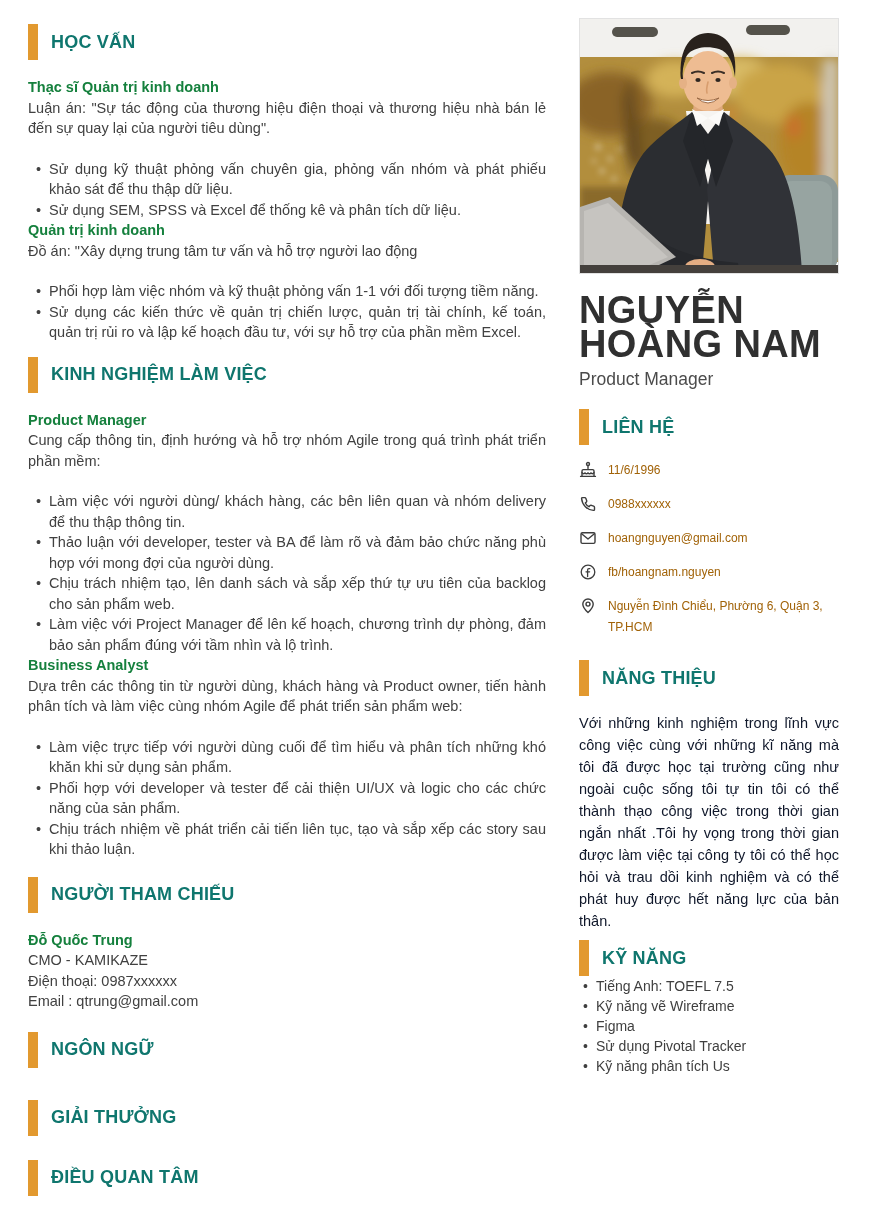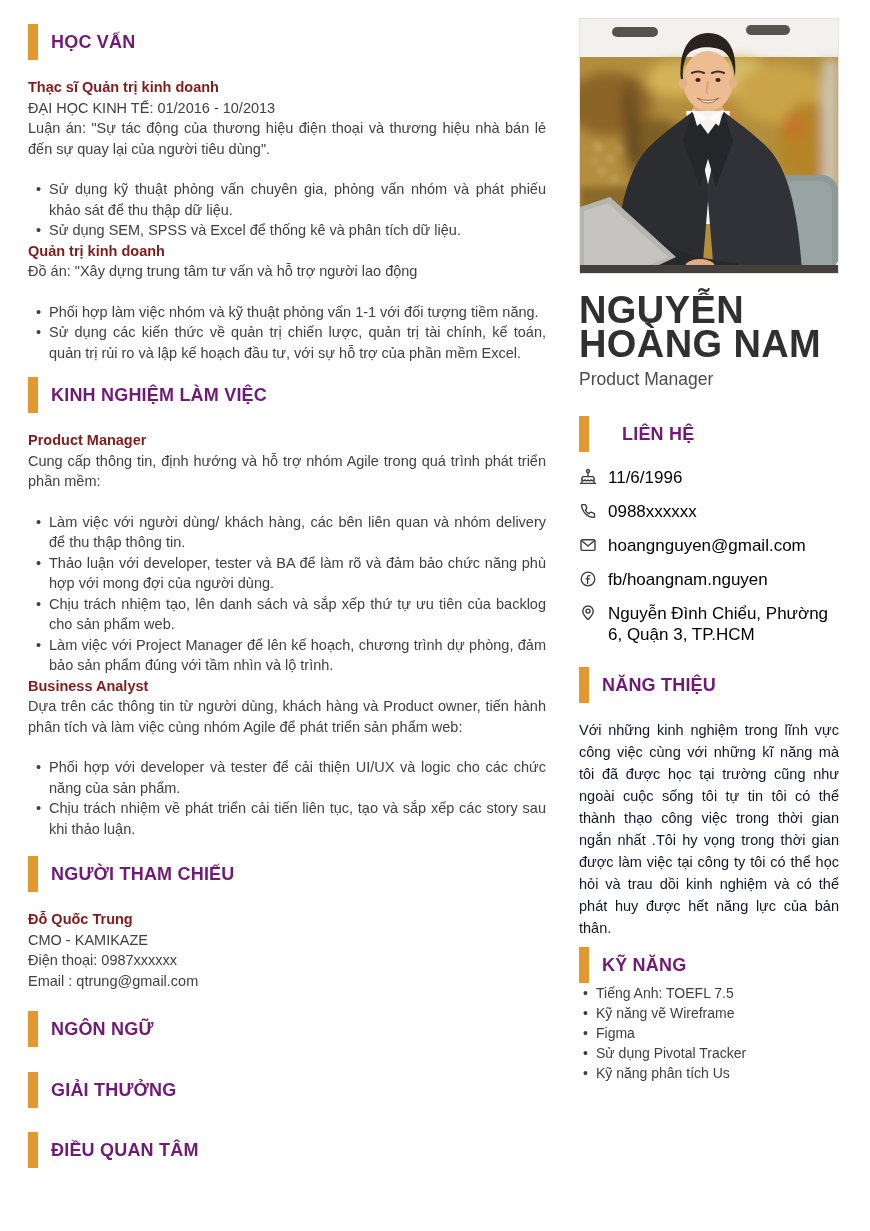--- a/index.html
+++ b/index.html
@@ -6,48 +6,48 @@
   html,body { background:#ffffff; }
   body { font-family:"Liberation Sans", sans-serif; }
   .page { width:870px; height:1231px; position:relative; background:#ffffff; overflow:hidden; color:#414141; }
 
   .col-left  { position:absolute; left:28px; top:24px; width:518px; }
   .col-right { position:absolute; left:579px; top:18px; width:260px; }
 
   
   .sec-head { display:flex; align-items:center; }
   .sec-head .bar { width:10px; height:36px; background:#E2992F; margin-right:13px; flex:none; }
-  .sec-head h2 { font-size:18px; font-weight:700; color:#701a75; letter-spacing:.2px; }
+  .sec-head h2 { font-size:18px; font-weight:700; color:#0f766e; letter-spacing:.2px; }
 
   .body-text { font-size:14.5px; line-height:20.5px; color:#414141; text-align:justify; }
-  .bold-line { font-weight:700; color:#7f1d1d; }
+  .bold-line { font-weight:700; color:#15803d; }
 
   ul.dots { list-style:none;margin-top:20px; }
   ul.dots li { position:relative; padding-left:21px; }
   ul.dots li::before { content:"•"; position:absolute; left:8px; top:0; color:#414141; }
 
   .mb17 { margin-bottom:17px; }
   .mt-exp { margin-top:14px; }
   .mt-ref { margin-top:17px; }
   .mt-lang { margin-top:20px; }
-  .mt-award { margin-top:25px; }
+  .mt-award { margin-top:32px; }
   .mt-int { margin-top:24px; }
 
   
   .photo { width:260px; height:256px; border:1px solid #e2e2e2; overflow:hidden; }
   .photo svg { display:block; }
   .name { margin-top:19px; font-size:38px; line-height:34px; font-weight:700; color:#303030; letter-spacing:.4px; }
   .name span { display:block; }
   .job-title { margin-top:7px; font-size:17.5px; line-height:22px; font-weight:400; color:#4b4b4b; }
-  .mt-contact { margin-top:26px;gap:20px; }
+  .mt-contact { margin-top:19px; }
   .contact-list { list-style:none; margin-top:15px; }
   .contact-list li { display:flex; align-items:flex-start; margin-bottom:13px; }
   .c-icon { width:18px; height:18px; flex:none; margin-right:11px; margin-top:1px; }
   .c-icon svg { display:block; }
-  .c-text { font-size:17px; line-height:21px; color:#000000; }
+  .c-text { font-size:12px; line-height:21px; color:#a16207; }
   .mt-about { margin-top:22px; }
   .about-text { margin-top:16px; font-size:14.5px; line-height:22px; text-align:justify; color:#0f172a; }
   .mt-skill { margin-top:8px;text-align:center; }
   ul.skill-list { list-style:none; font-size:14px; line-height:20px; color:#3f3f3f; }
   ul.skill-list li { position:relative; padding-left:17px; }
   ul.skill-list li::before { content:"•"; position:absolute; left:4px; top:0; }
 </style>
 </head>
 <body>
 
@@ -55,21 +55,20 @@
 
   <div class="col-left">
 
     <section>
       <div class="sec-head mb17">
         <span class="bar"></span>
         <h2>HỌC VẤN</h2>
       </div>
       <div class="body-text">
         <p class="bold-line">Thạc sĩ Quản trị kinh doanh</p>
-        <p>ĐẠI HỌC KINH TẾ: 01/2016 - 10/2013</p>
         <p>Luận án: "Sự tác động của thương hiệu điện thoại và thương hiệu nhà bán lẻ đến sự quay lại của người tiêu dùng".</p>
         <ul class="dots">
           <li>Sử dụng kỹ thuật phỏng vấn chuyên gia, phỏng vấn nhóm và phát phiếu khảo sát để thu thập dữ liệu.</li>
           <li>Sử dụng SEM, SPSS và Excel để thống kê và phân tích dữ liệu.</li>
         </ul>
         <p class="bold-line">Quản trị kinh doanh</p>
         <p>Đồ án: "Xây dựng trung tâm tư vấn và hỗ trợ người lao động</p>
         <ul class="dots">
           <li>Phối hợp làm việc nhóm và kỹ thuật phỏng vấn 1-1 với đối tượng tiềm năng.</li>
           <li>Sử dụng các kiến thức về quản trị chiến lược, quản trị tài chính, kế toán, quản trị rủi ro và lập kế hoạch đầu tư, với sự hỗ trợ của phần mềm Excel.</li>
@@ -87,20 +86,21 @@
         <p>Cung cấp thông tin, định hướng và hỗ trợ nhóm Agile trong quá trình phát triển phần mềm:</p>
         <ul class="dots">
           <li>Làm việc với người dùng/ khách hàng, các bên liên quan và nhóm delivery để thu thập thông tin.</li>
           <li>Thảo luận với developer, tester và BA để làm rõ và đảm bảo chức năng phù hợp với mong đợi của người dùng.</li>
           <li>Chịu trách nhiệm tạo, lên danh sách và sắp xếp thứ tự ưu tiên của backlog cho sản phẩm web.</li>
           <li>Làm việc với Project Manager để lên kế hoạch, chương trình dự phòng, đảm bảo sản phẩm đúng với tầm nhìn và lộ trình.</li>
         </ul>
         <p class="bold-line">Business Analyst</p>
         <p>Dựa trên các thông tin từ người dùng, khách hàng và Product owner, tiến hành phân tích và làm việc cùng nhóm Agile để phát triển sản phẩm web:</p>
         <ul class="dots">
+          <li>Làm việc trực tiếp với người dùng cuối để tìm hiểu và phân tích những khó khăn khi sử dụng sản phẩm.</li>
           <li>Phối hợp với developer và tester để cải thiện UI/UX và logic cho các chức năng của sản phẩm.</li>
           <li>Chịu trách nhiệm về phát triển cải tiến liên tục, tạo và sắp xếp các story sau khi thảo luận.</li>
         </ul>
       </div>
     </section>
 
     <section>
       <div class="sec-head mb17 mt-ref">
         <span class="bar"></span>
         <h2>NGƯỜI THAM CHIẾU</h2>

